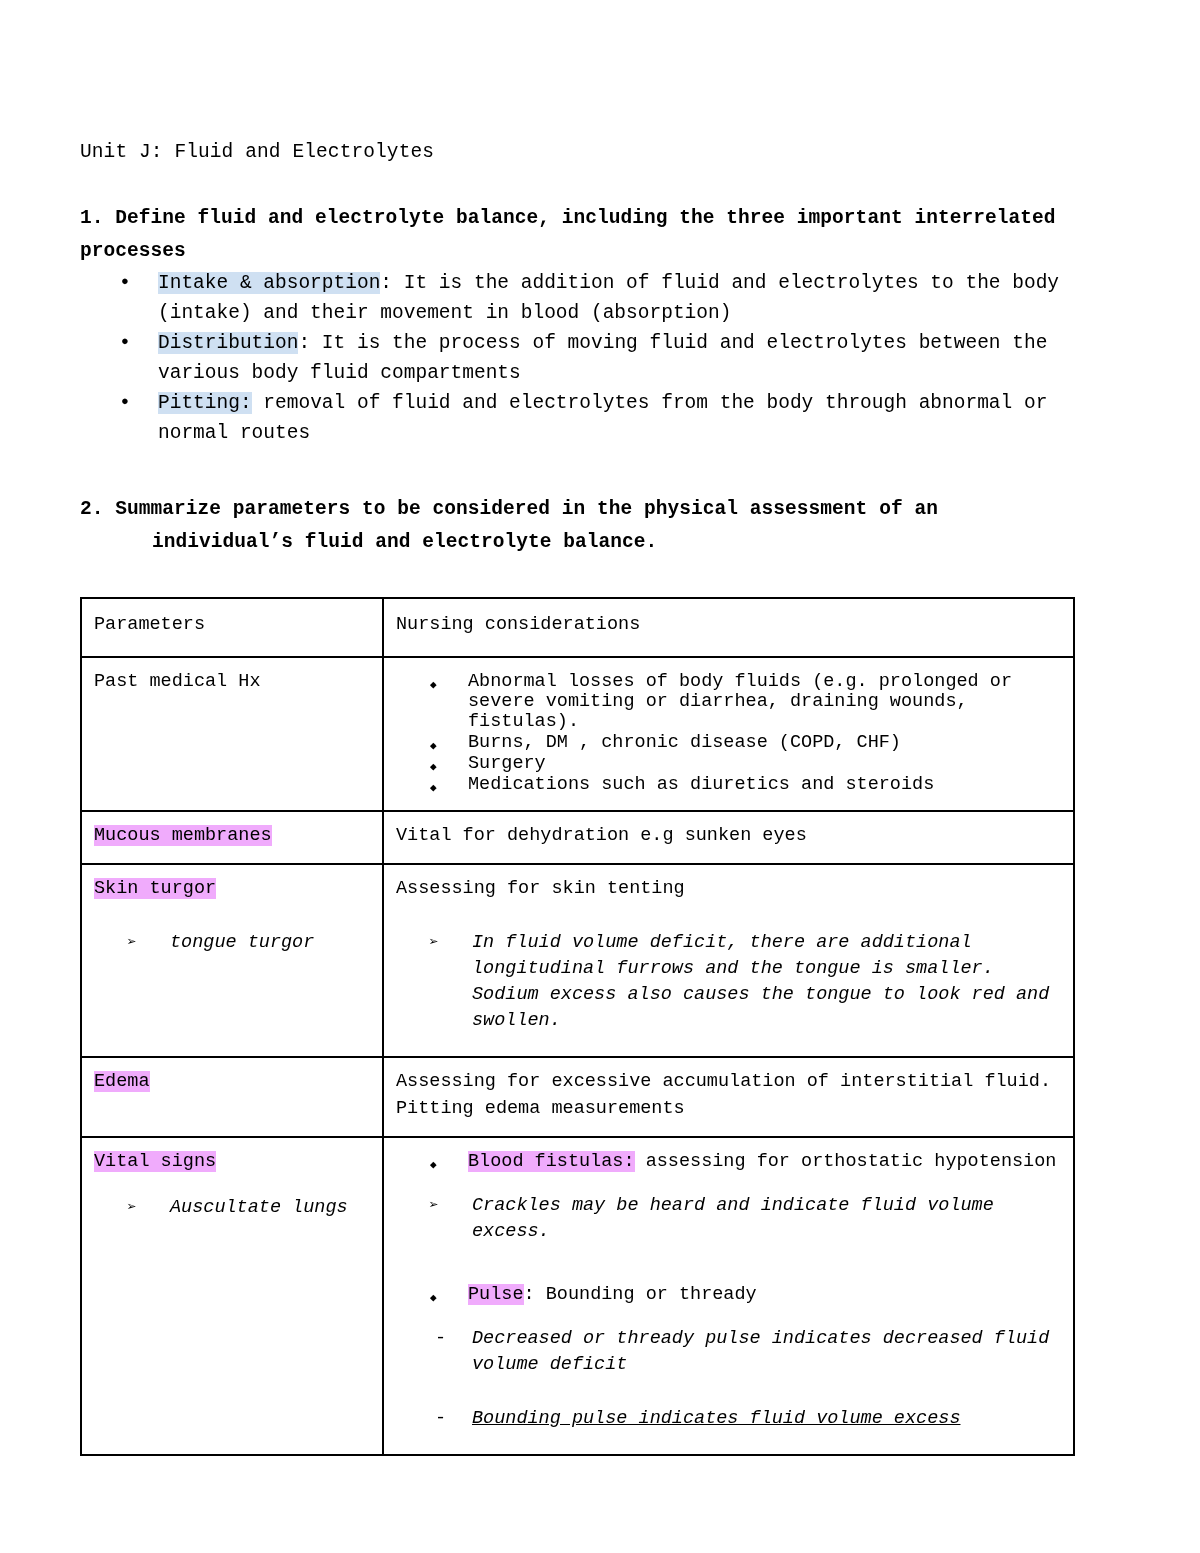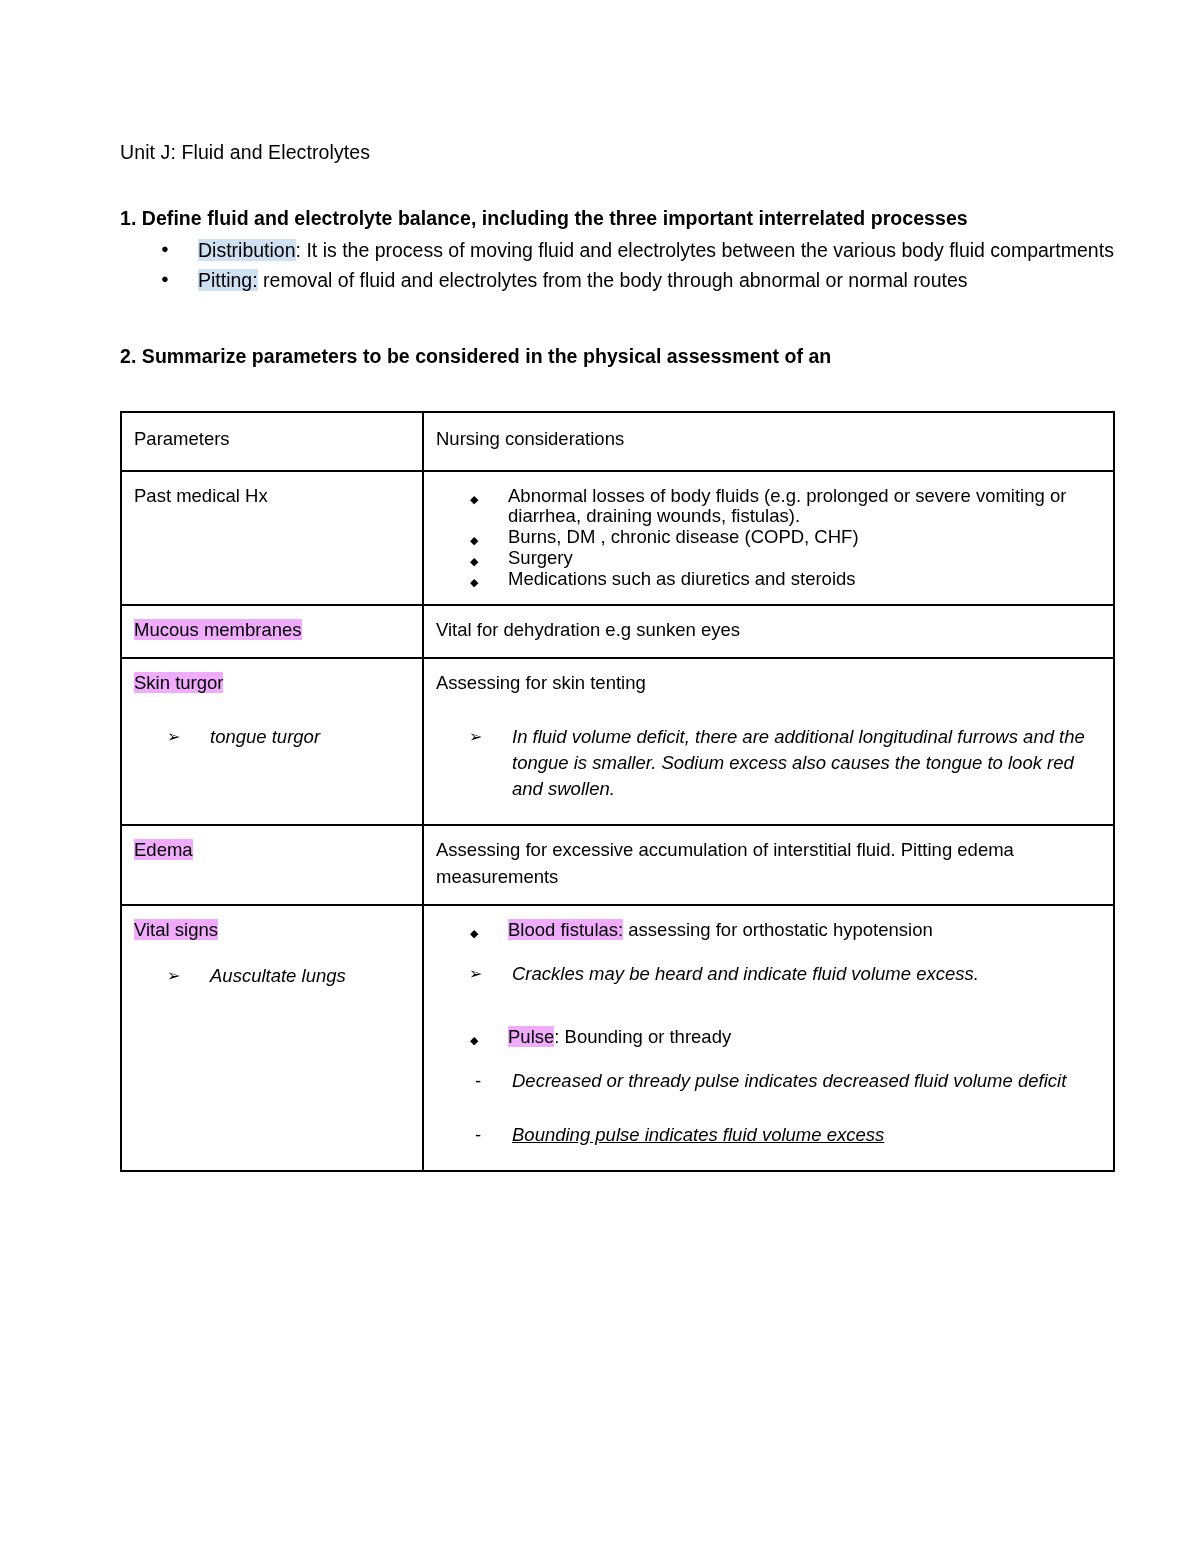--- a/index.html
+++ b/index.html
@@ -12,21 +12,22 @@
     height: 1553px;
     font-family: "Liberation Sans", sans-serif;
     color: #000000;
     overflow: hidden;
   }
   .page {
     position: relative;
     width: 1200px;
     height: 1553px;
     box-sizing: border-box;
-    padding: 138px 75px 0 120px;
+    padding: 138px 75px 0 80px;
+    font-family: Liberation Mono, monospace;
   }
 
   .doc-title {
     font-size: 19.5px;
     line-height: 28px;
     margin: 0 0 36px 0;
     letter-spacing: 0.1px;
   }
 
   .q-heading {
@@ -172,28 +173,30 @@
 <body>
 
 <div class="page">
 
   <div class="doc-title">Unit J: Fluid and Electrolytes</div>
 
   <div class="q-heading">1. Define fluid and electrolyte balance, including the three important interrelated processes</div>
 
 
   <ul class="bullets">
+    <li><span class="hl-blue">Intake &amp; absorption</span><span>: It is the addition of fluid and electrolytes to the body (intake) and their movement in blood (absorption)</span></li>
     <li><span class="hl-blue">Distribution</span><span>: It is the process of moving fluid and electrolytes between the various body fluid compartments</span></li>
     <li><span class="hl-blue">Pitting:</span><span> removal of fluid and electrolytes from the body through abnormal or normal routes</span></li>
   </ul>
 
   <div class="spacer-md"></div>
 
   <div class="q-heading">
     <span>2. Summarize parameters to be considered in the physical assessment of an</span>
+    <span class="wrap-indent">individual’s fluid and electrolyte balance.</span>
   </div>
 
   <table class="params">
     <colgroup>
         <col class="c1">
         <col class="c2">
       </colgroup>
     <tbody>
       <tr>
         <td class="cell-head">Parameters</td>

